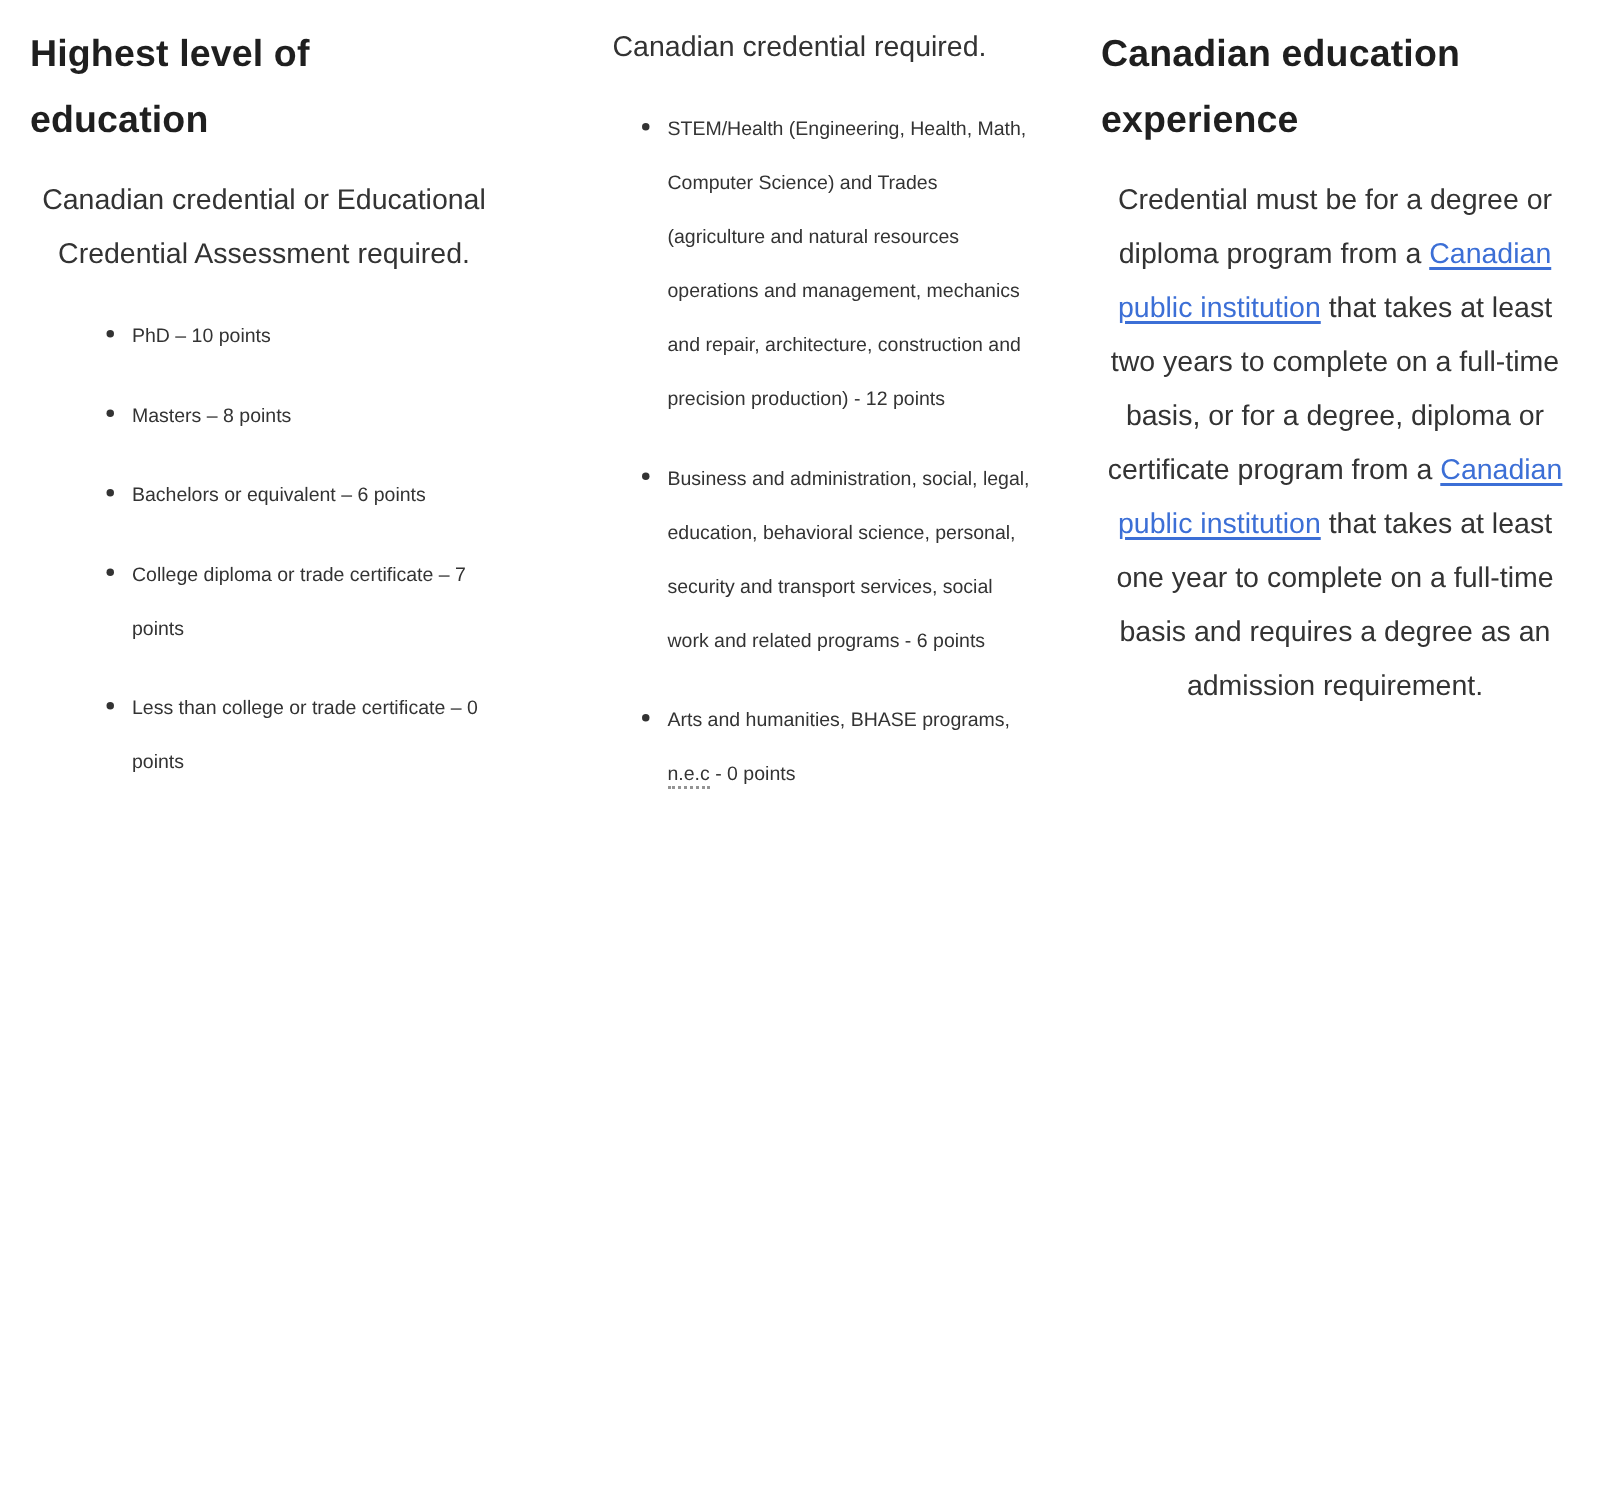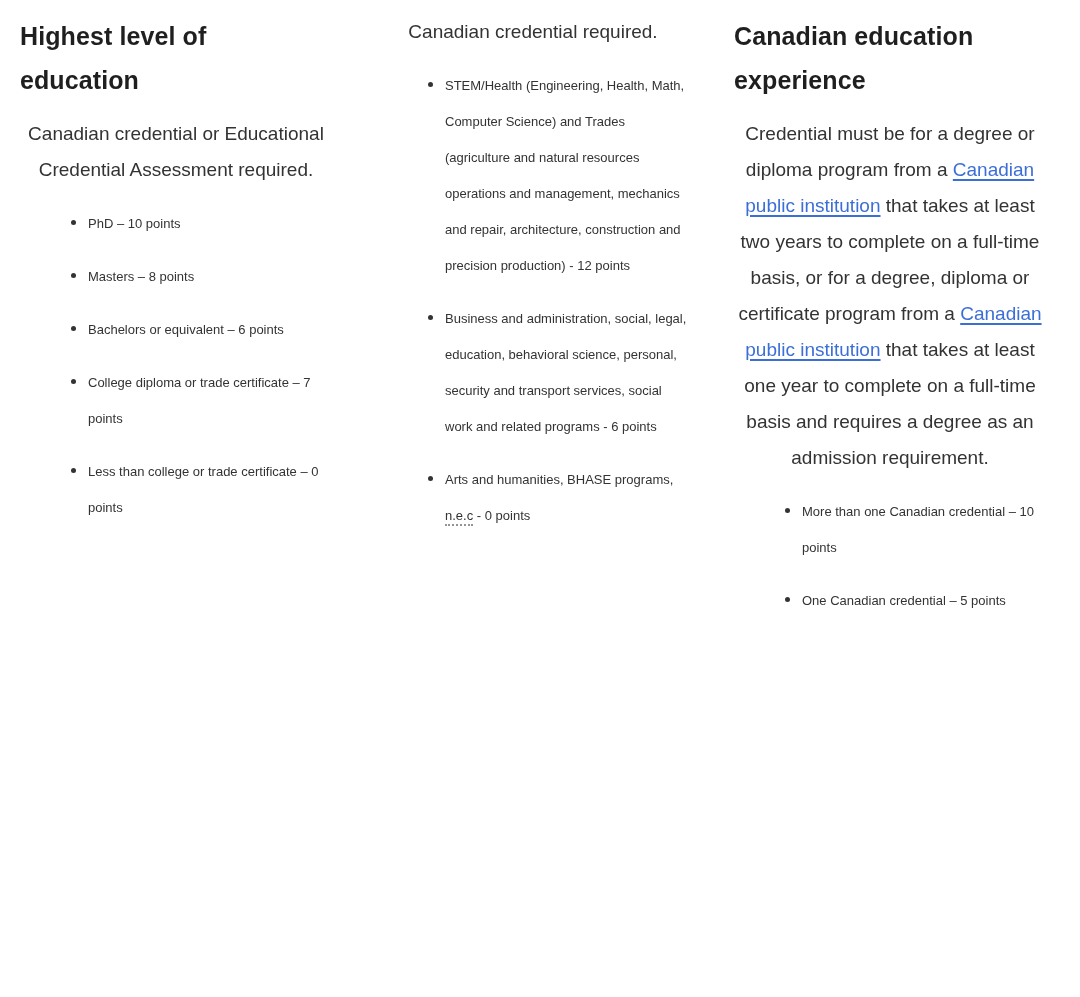--- a/index.html
+++ b/index.html
@@ -96,20 +96,16 @@
       <ul class="points-list">
         <li>STEM/Health (Engineering, Health, Math, Computer Science) and Trades (agriculture and natural resources operations and management, mechanics and repair, architecture, construction and precision production) - 12 points</li>
         <li>Business and administration, social, legal, education, behavioral science, personal, security and transport services, social work and related programs - 6 points</li>
         <li><span>Arts and humanities, BHASE programs, </span><abbr class="nec">n.e.c</abbr><span> - 0 points</span></li>
       </ul>
     </section>
 
     <section class="col">
       <h3 class="col-heading">Canadian education experience</h3>
       <p class="intro"><span>Credential must be for a degree or diploma program from a </span><a href="#" class="link">Canadian public institution</a><span> that takes at least two years to complete on a full-time basis, or for a degree, diploma or certificate program from a </span><a href="#" class="link">Canadian public institution</a><span> that takes at least one year to complete on a full-time basis and requires a degree as an admission requirement.</span></p>
-      <ul class="points-list">
-        <li>More than one Canadian credential – 10 points</li>
-        <li>One Canadian credential – 5 points</li>
-      </ul>
     </section>
 
   </div>
 </div>
 
 </body></html>

